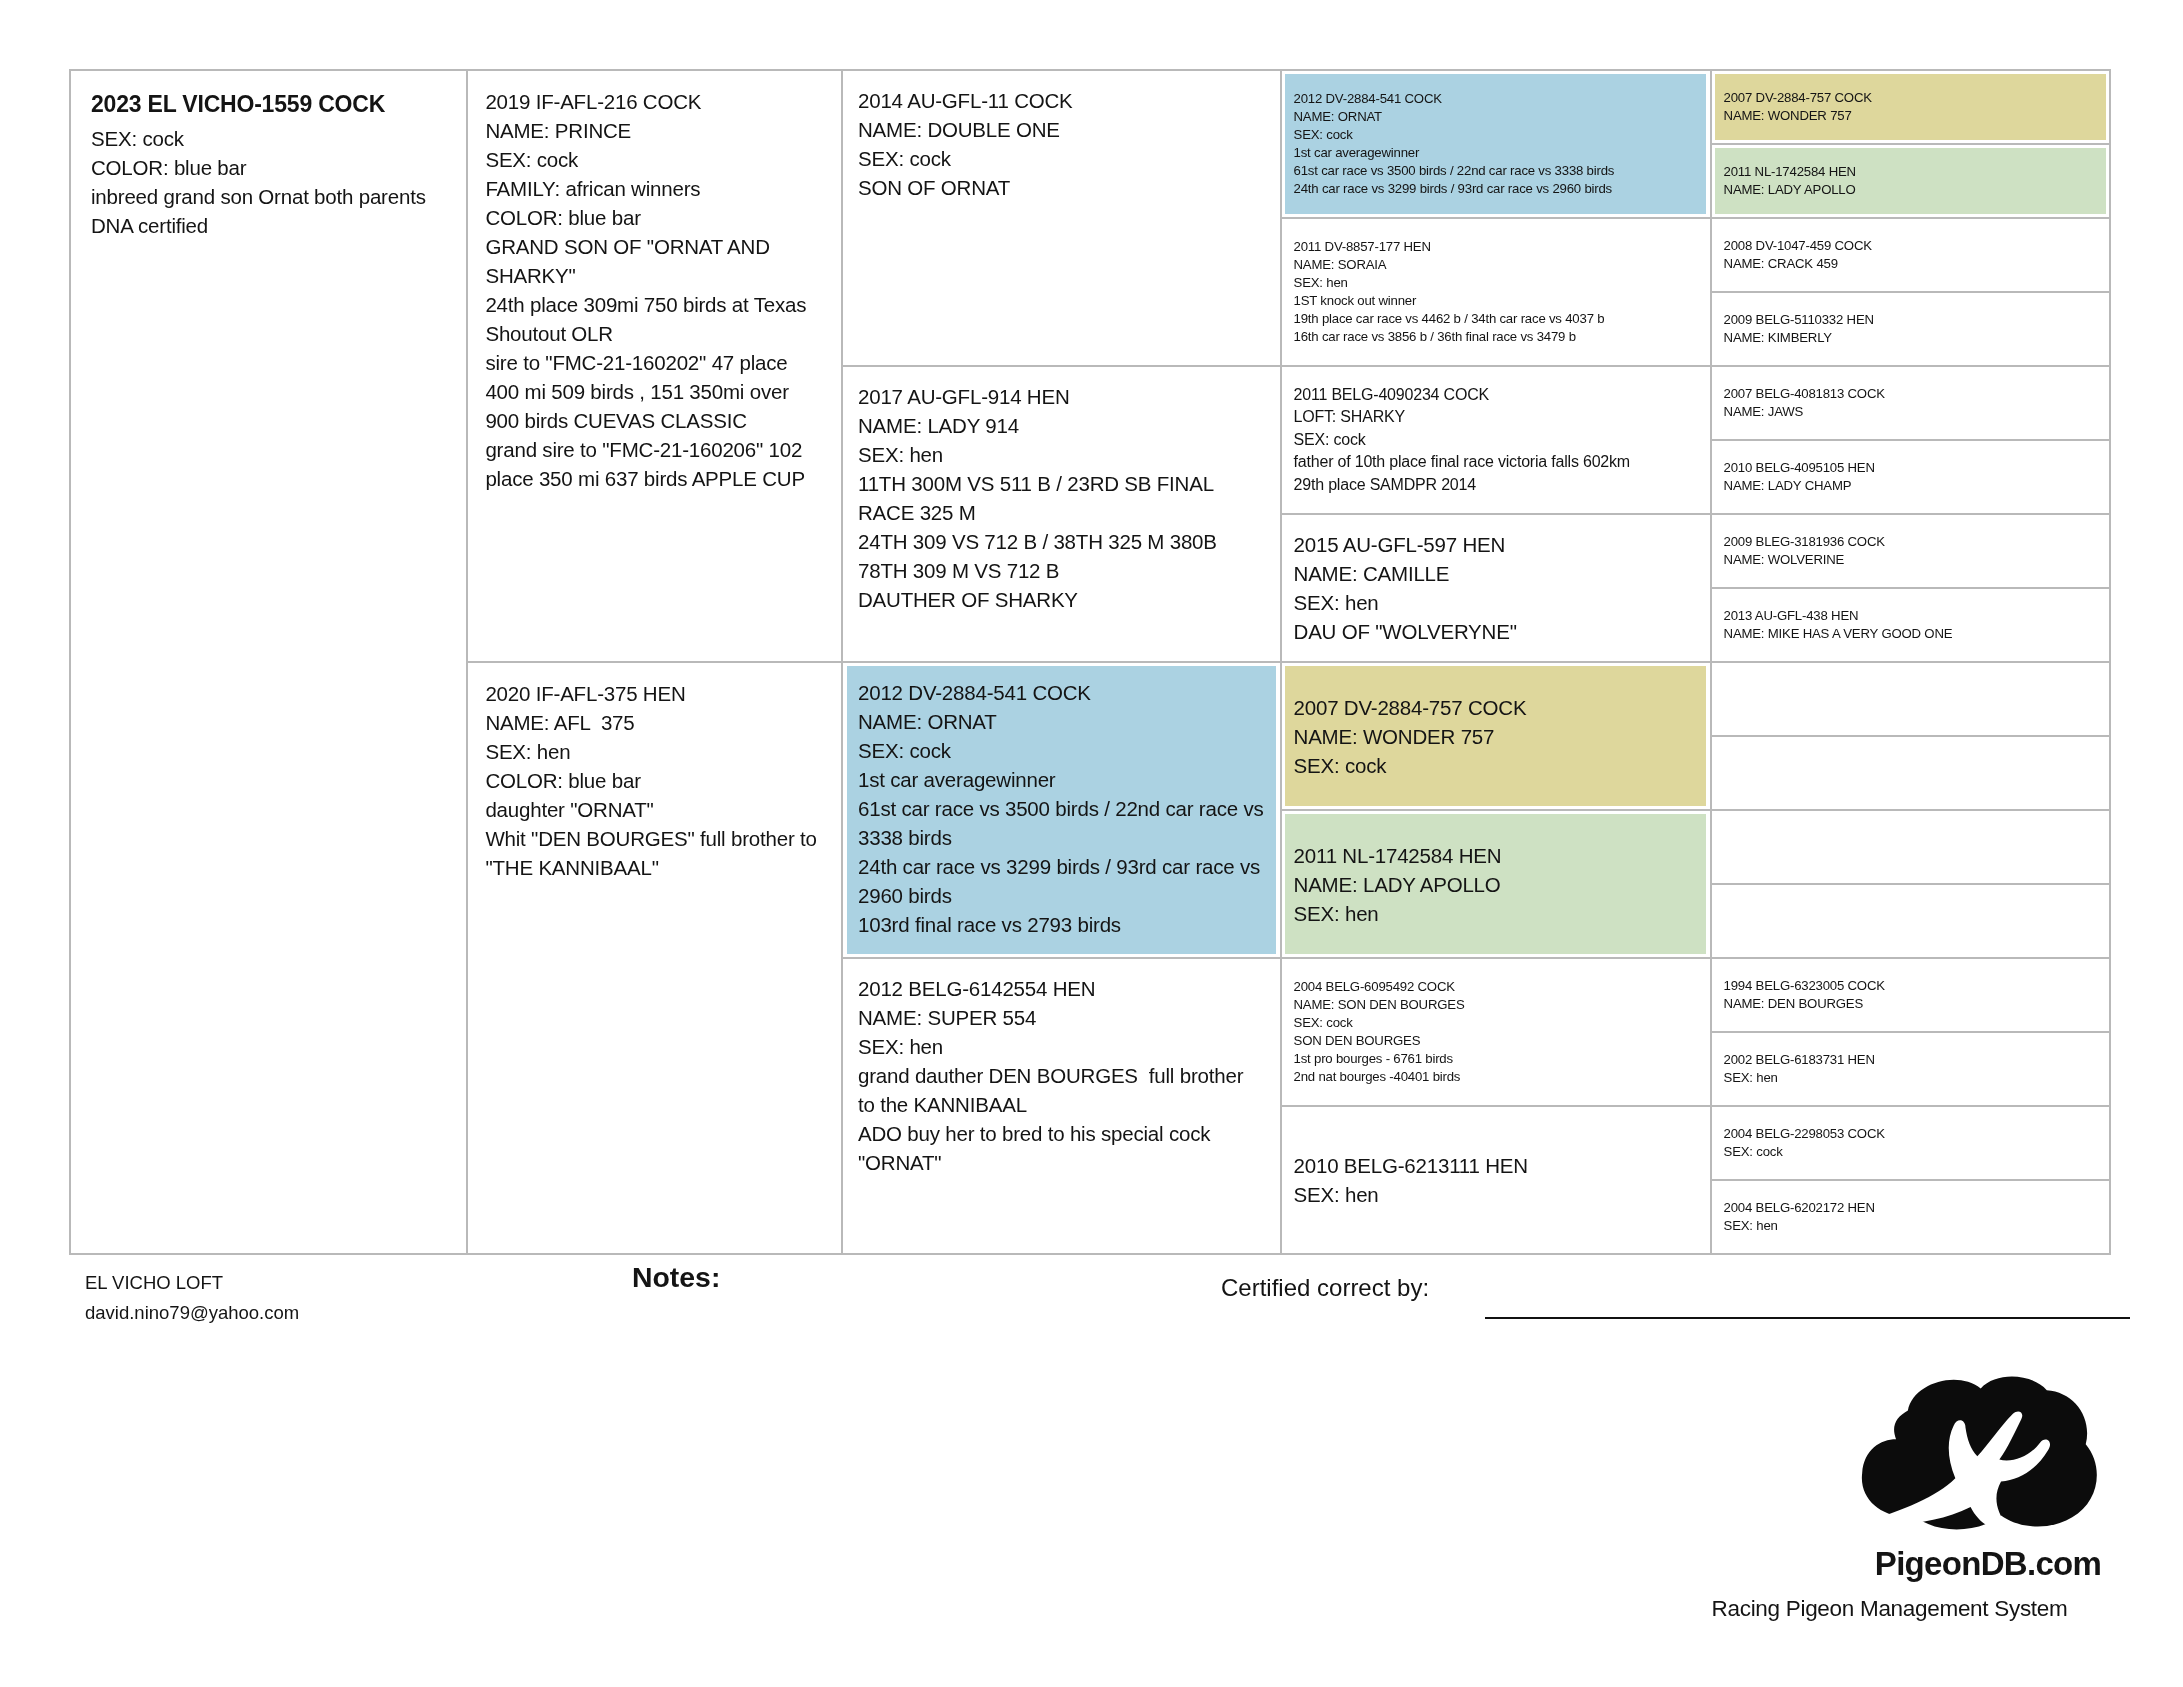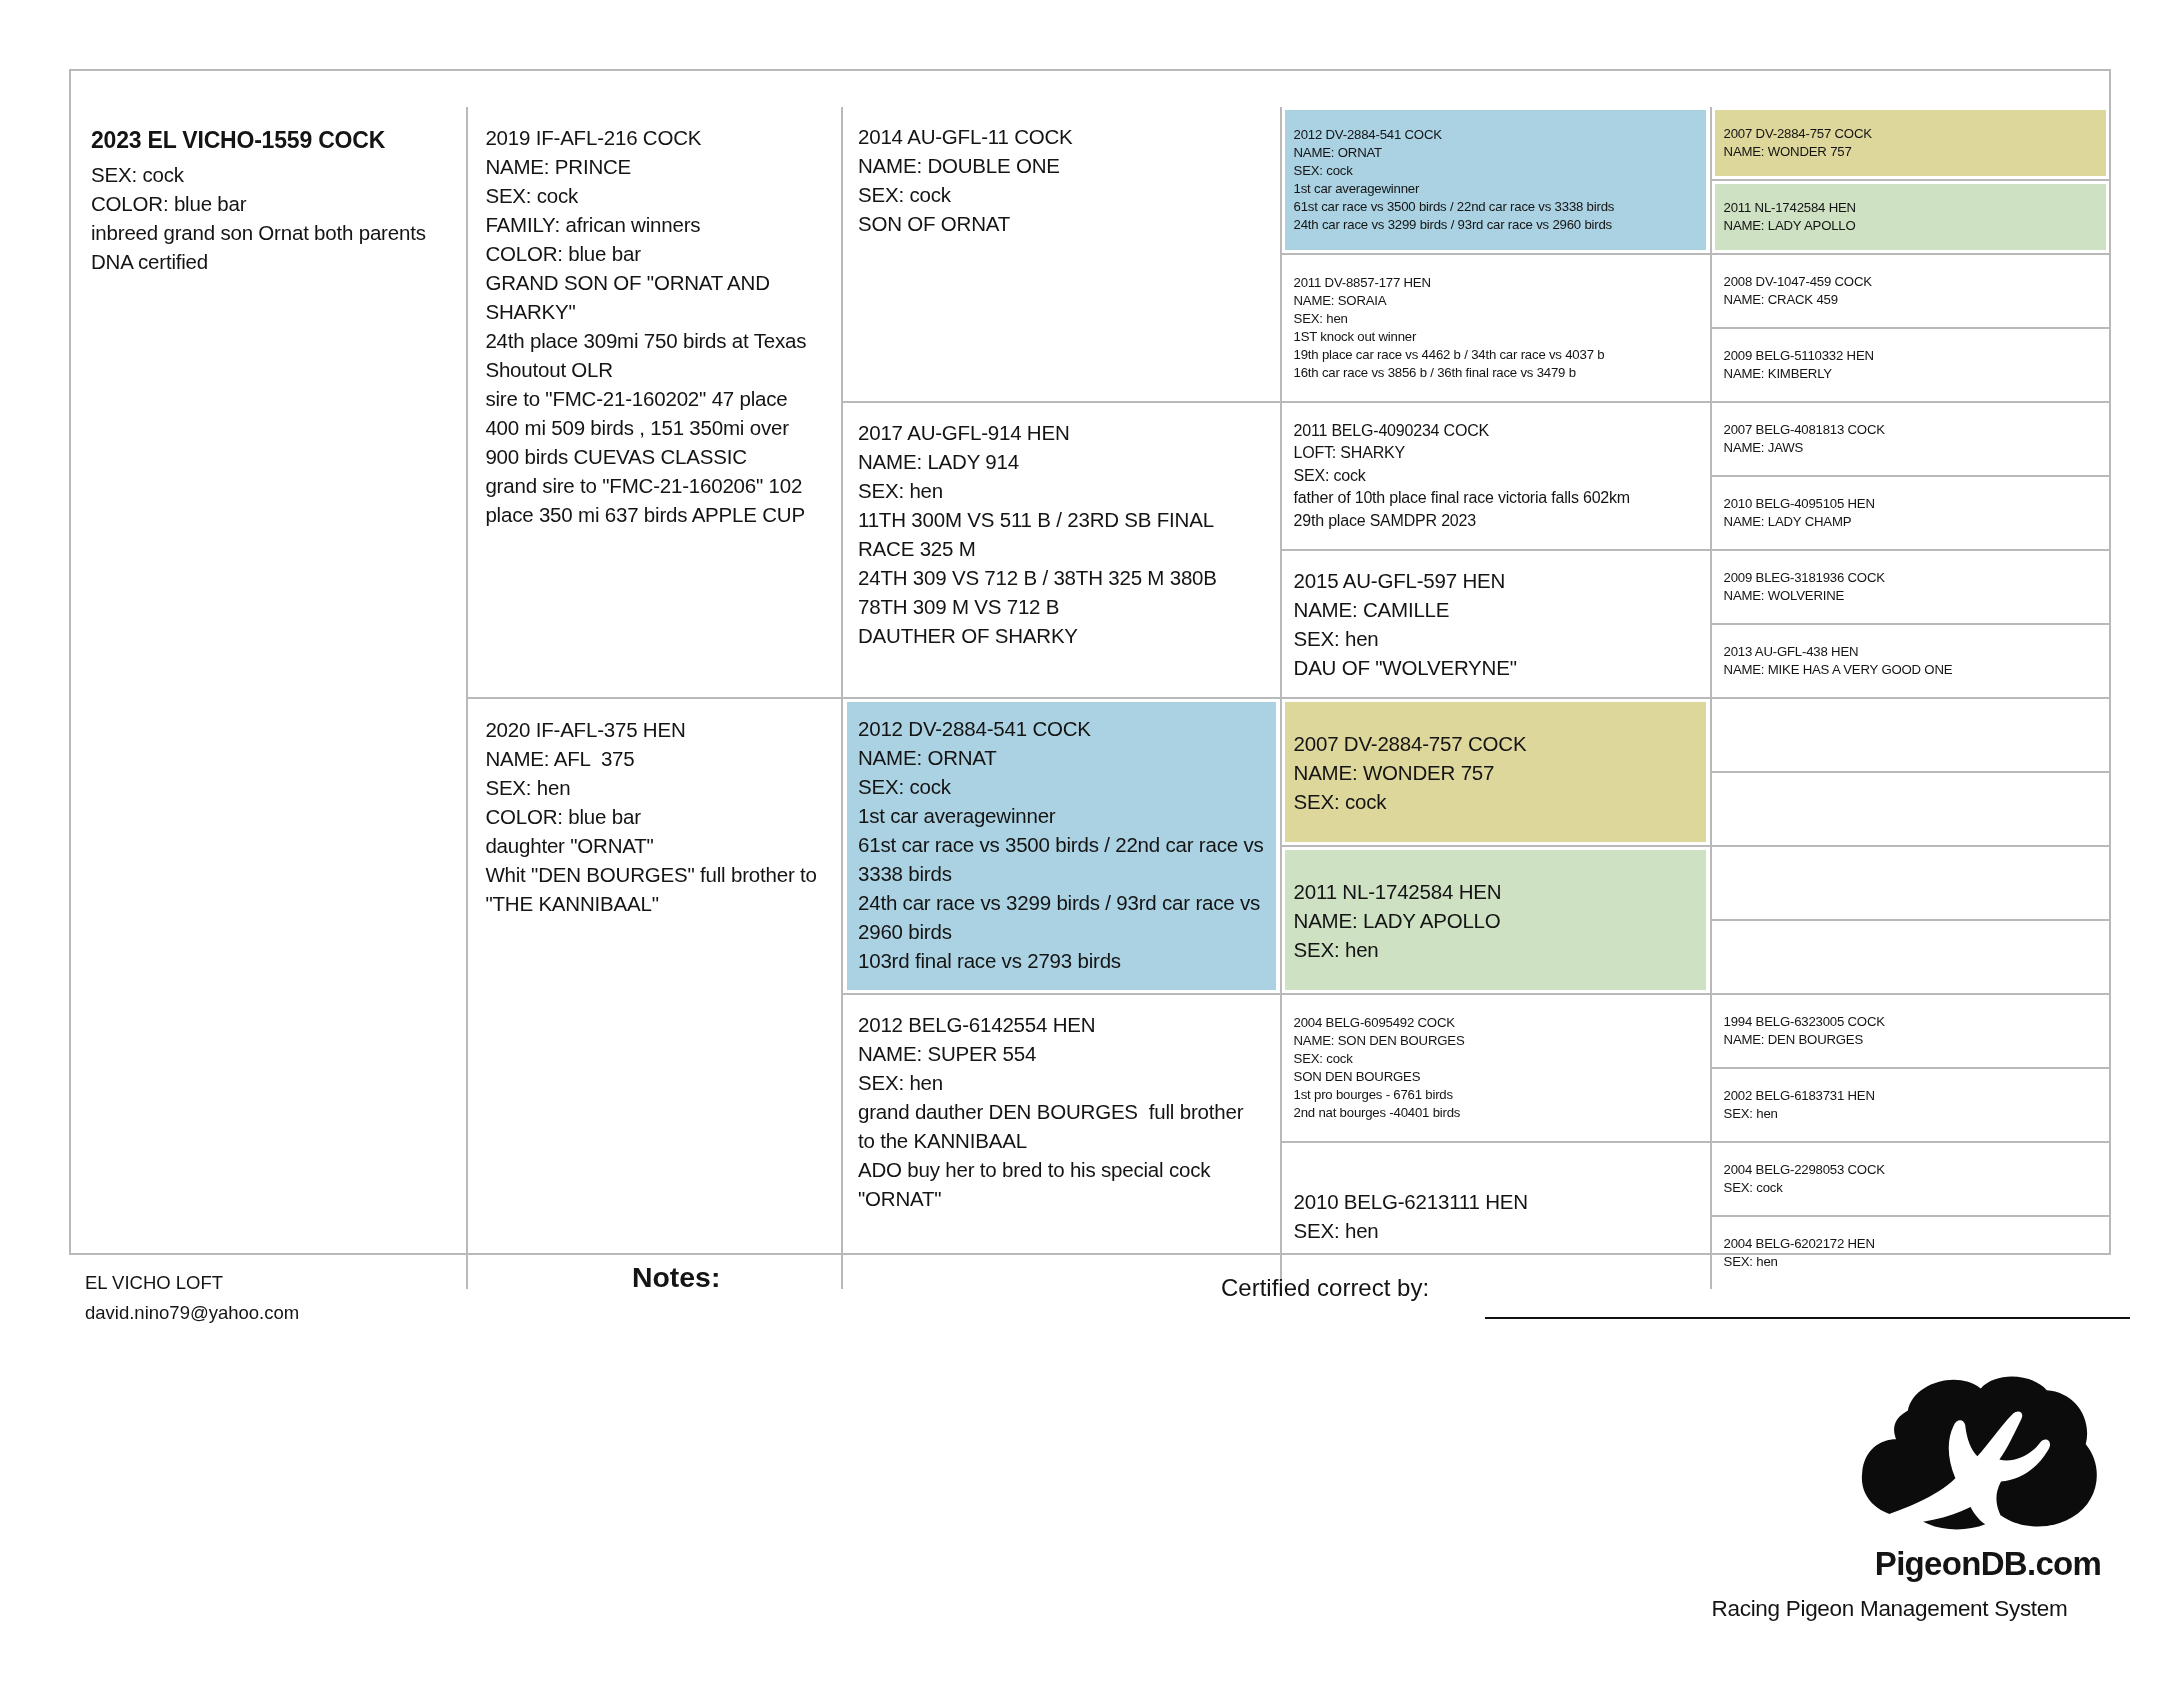--- a/index.html
+++ b/index.html
@@ -9,21 +9,21 @@
     --grid:#b9b9b9;
     --text:#141414;
   }
   *{margin:0;padding:0;box-sizing:border-box;}
   body{background:#ffffff;font-family:"Liberation Sans", sans-serif;color:var(--text);}
   .page{position:relative;width:2183px;height:1687px;background:#fff;overflow:hidden;}
 
   
   .pedigree{position:absolute;left:69px;top:69px;width:2042px;height:1186px;
             display:flex;border:2px solid var(--grid);background:#fff;}
-  .col{display:flex;flex-direction:column;border-right:2px solid var(--grid);height:100%;margin-top:36px;}
+  .col{display:flex;flex-direction:column;border-right:2px solid var(--grid);height:100%;}
   .col:last-child{border-right:none;}
   .c1{width:19.5%;}
   .c2{width:18.4%;}
   .c3{width:21.5%;}
   .c4{width:21.1%;}
   .c5{width:19.5%;flex:1;}
   .cell{flex:1;position:relative;border-bottom:2px solid var(--grid);}
   .cell:last-child{border-bottom:none;}
   .fill{position:absolute;inset:3.3px;}
   .tint-blue>.fill{background:var(--tint-blue);}
@@ -163,21 +163,21 @@
             <div class="line">19th place car race vs 4462 b / 34th car race vs 4037 b</div>
             <div class="line">16th car race vs 3856 b / 36th final race vs 3479 b</div>
           </div>
         </div>
         <div class="cell size-md tint-none">
           <div class="content">
             <div class="line">2011 BELG-4090234 COCK</div>
             <div class="line">LOFT: SHARKY</div>
             <div class="line">SEX: cock</div>
             <div class="line">father of 10th place final race victoria falls 602km</div>
-            <div class="line">29th place SAMDPR 2023</div>
+            <div class="line">29th place SAMDPR 2014</div>
           </div>
         </div>
         <div class="cell size-lg tint-none">
           <div class="content">
             <div class="line">2015 AU-GFL-597 HEN</div>
             <div class="line">NAME: CAMILLE</div>
             <div class="line">SEX: hen</div>
             <div class="line">DAU OF "WOLVERYNE"</div>
           </div>
         </div>

